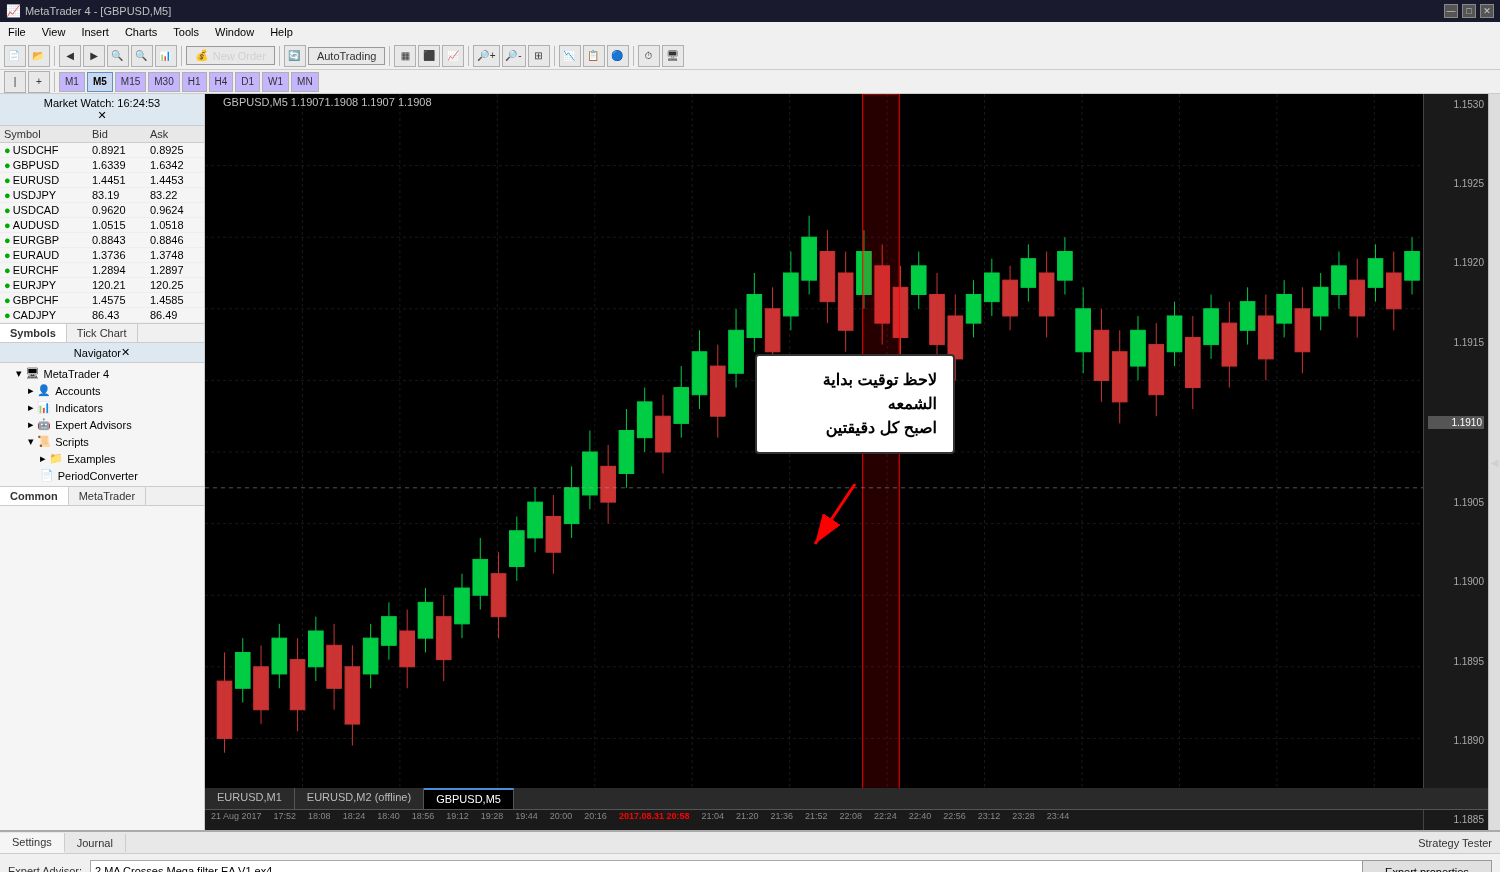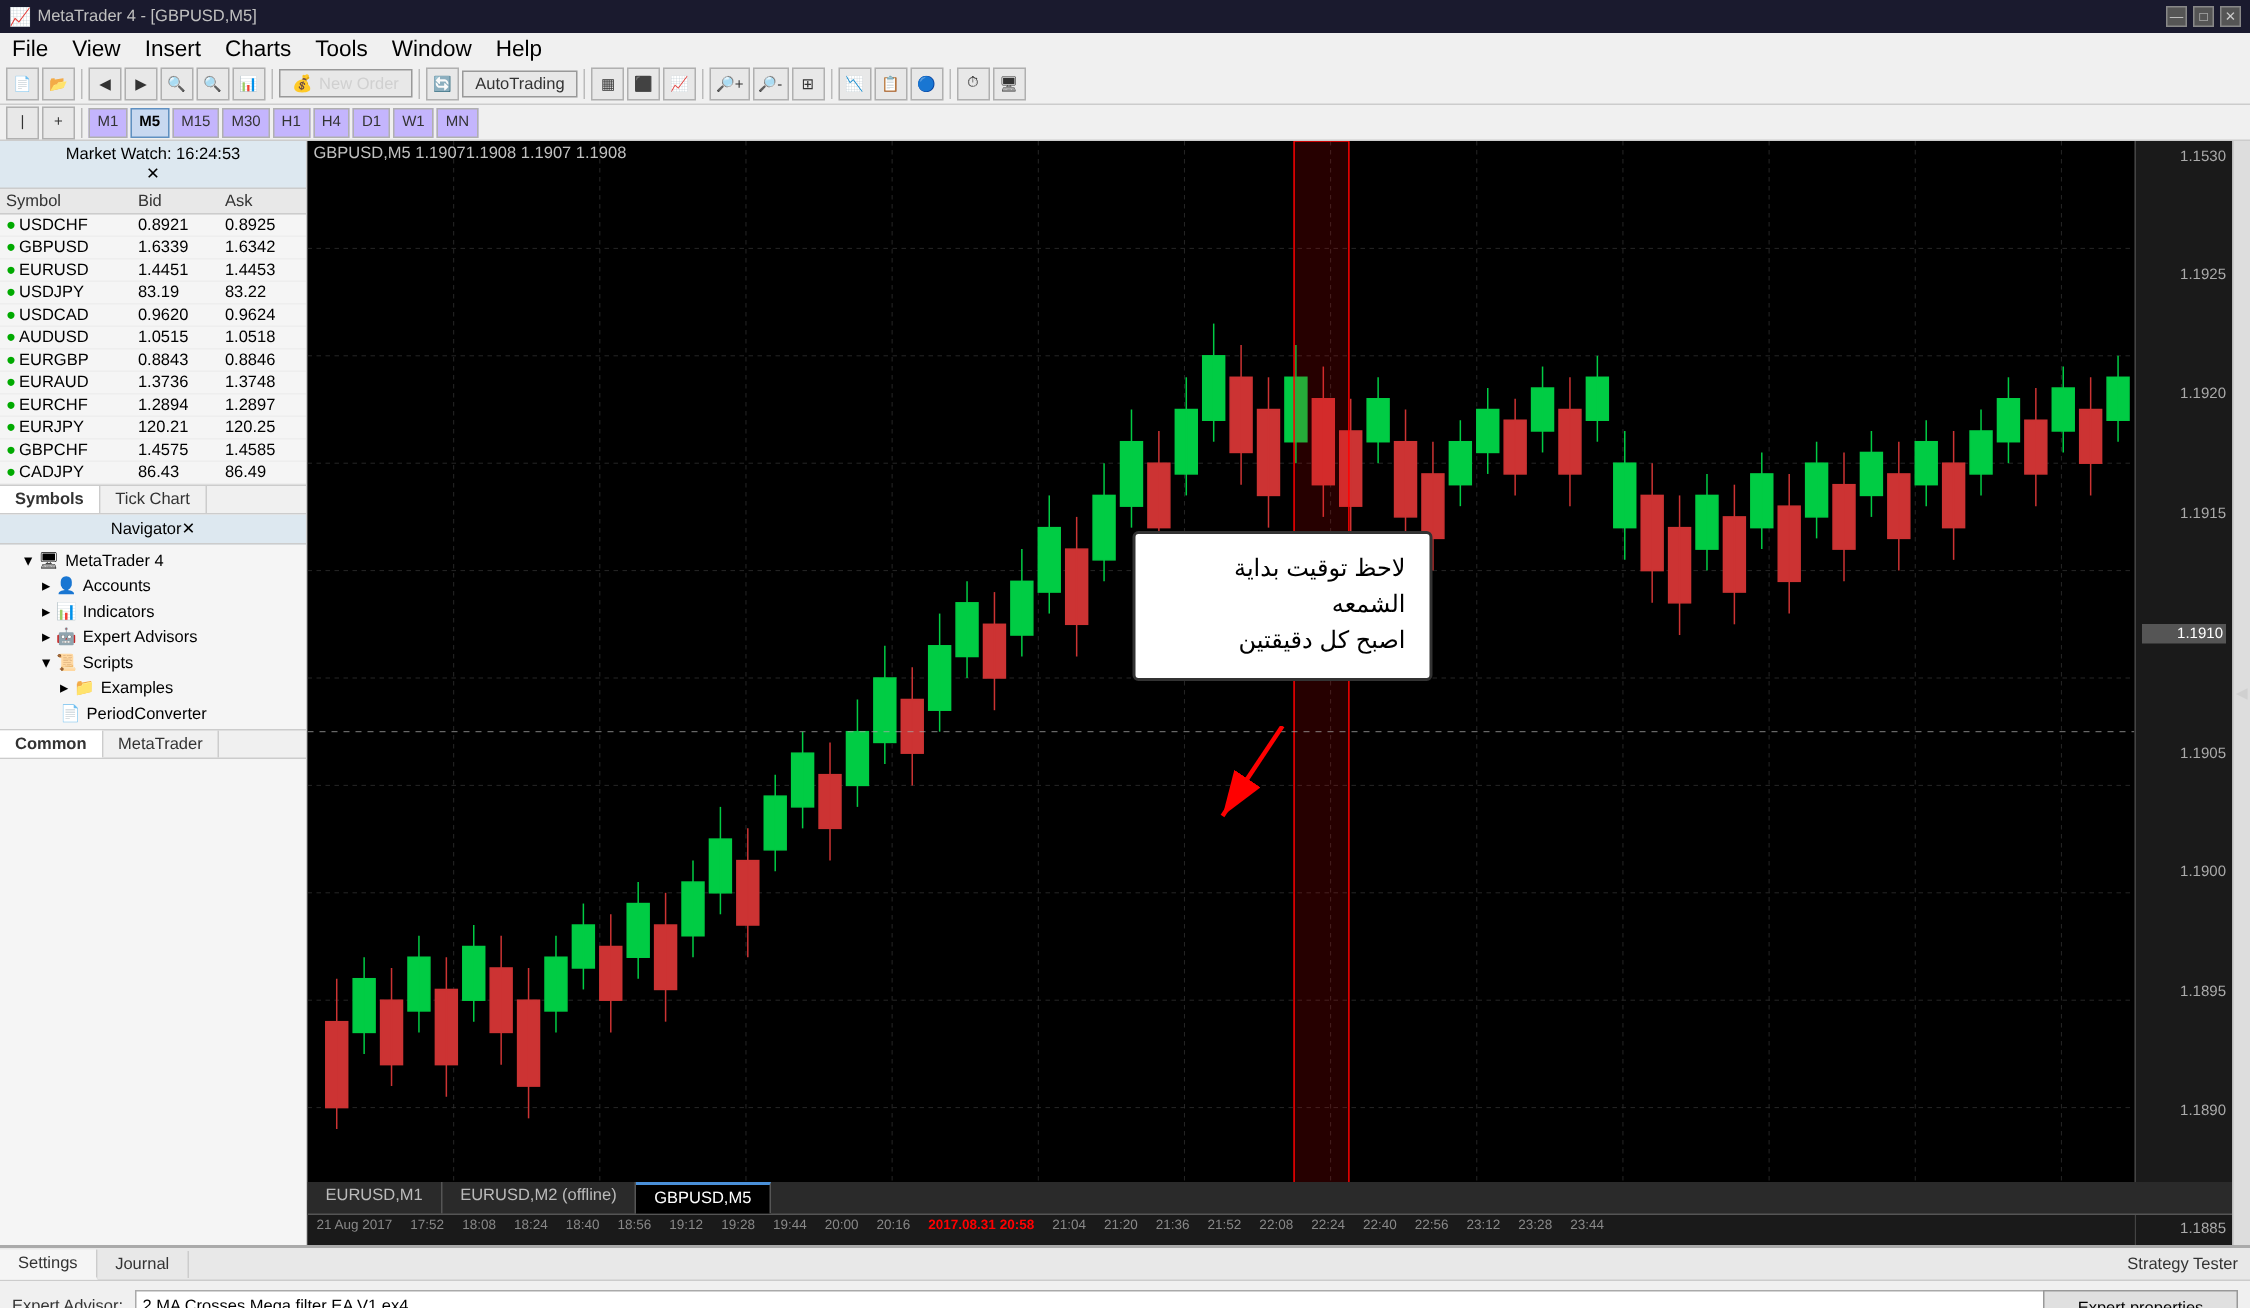--- a/index.html
+++ b/index.html
@@ -5,21 +5,21 @@
     * { margin: 0; padding: 0; box-sizing: border-box; }
     body { width: 1500px; height: 872px; background: #2b2b2b; font-family: 'Segoe UI', Tahoma, Arial, sans-serif; font-size: 11px; color: #d0d0d0; overflow: hidden; }
 
     
     .title-bar { height: 22px; background: #1a1a2e; display: flex; align-items: center; justify-content: space-between; padding: 0 6px; color: #c0c0c0; font-size: 11px; }
     .title-bar-left { display: flex; align-items: center; gap: 4px; }
     .title-bar-right { display: flex; gap: 4px; }
     .title-btn { width: 14px; height: 14px; background: #555; border: 1px solid #888; display: flex; align-items: center; justify-content: center; font-size: 9px; cursor: pointer; color: #ccc; }
 
     
-    .menu-bar { height: 20px; background: #f0f0f0; display: flex; align-items: center; color: #000; font-size: 15px; }
+    .menu-bar { height: 20px; background: #f0f0f0; display: flex; align-items: center; color: #000; font-size: 11px; }
     .menu-item { padding: 2px 8px; cursor: pointer; }
 
     
     .toolbar1 { height: 28px; background: #f0f0f0; display: flex; align-items: center; padding: 2px 4px; gap: 2px; border-bottom: 1px solid #ccc; }
     .tb-btn { height: 22px; min-width: 22px; background: #e8e8e8; border: 1px solid #b0b0b0; display: flex; align-items: center; justify-content: center; cursor: pointer; padding: 0 3px; font-size: 10px; color: #333; }
     .tb-sep { width: 1px; height: 20px; background: #bbb; margin: 0 2px; }
     .tb-new-order { background: #e8e8e8; border: 1px solid #999; padding: 2px 8px; font-size: 11px; cursor: pointer; display: flex; align-items: center; gap: 4px; }
     .tb-autotrading { background: #e8e8e8; border: 1px solid #999; padding: 2px 8px; font-size: 11px; cursor: pointer; display: flex; align-items: center; gap: 4px; color: #333; }
 
     
@@ -54,30 +54,30 @@
     .nav-indent3 { padding-left: 40px; }
     .nav-tabs { display: flex; background: #f0f0f0; border-top: 1px solid #ccc; border-bottom: 1px solid #ccc; }
     .nav-tab { padding: 3px 10px; cursor: pointer; font-size: 11px; border-right: 1px solid #ccc; color: #333; }
     .nav-tab.active { background: #fff; font-weight: bold; }
 
     
     .chart-area { flex: 1; background: #000; display: flex; flex-direction: column; position: relative; overflow: hidden; }
     .chart-tabs { display: flex; background: #2a2a2a; border-bottom: 1px solid #555; height: 22px; }
     .chart-tab { padding: 3px 12px; cursor: pointer; font-size: 11px; color: #bbb; border-right: 1px solid #555; }
     .chart-tab.active { background: #000; color: #fff; border-top: 2px solid #4a90d9; }
-    .chart-info { position: absolute; top: 2px; left: 4px; color: #c0c0c0; font-size: 11px; z-index: 10; }
+    .chart-info { position: absolute; top: 2px; left: 18px; color: #c0c0c0; font-size: 11px; z-index: 10; }
     .chart-price-scale { position: absolute; right: 0; top: 0; bottom: 0; width: 65px; background: #1a1a1a; border-left: 1px solid #444; display: flex; flex-direction: column; justify-content: space-between; padding: 5px 4px; }
     .price-label { font-size: 10px; color: #aaa; text-align: right; }
     .price-label.current { color: #fff; background: #555; padding: 1px 2px; }
     .chart-time-axis { height: 30px; background: #1a1a1a; border-top: 1px solid #444; display: flex; align-items: center; overflow: hidden; }
     .time-label { font-size: 9px; color: #888; white-space: nowrap; padding: 0 6px; }
 
     
     .annotation-box { position: absolute; background: white; border: 2px solid #333; padding: 12px 16px; border-radius: 4px; text-align: right; direction: rtl; z-index: 20; }
-    .annotation-box p { font-size: 16px; color: #000; line-height: 1.5; font-weight: normal; }
+    .annotation-box p { font-size: 16px; color: #000; line-height: 1.5; font-weight: bold; }
 
     
     .bottom-section { height: 240px; background: #f0f0f0; border-top: 2px solid #aaa; display: flex; flex-direction: column; }
     .bottom-tab { padding: 3px 12px; cursor: pointer; font-size: 11px; border-right: 1px solid #ccc; color: #333; }
     .bottom-tab.active { background: #f5f5f5; border-bottom: 2px solid #f5f5f5; margin-bottom: -1px; font-weight: normal; }
     .st-row { display: flex; align-items: center; margin-bottom: 6px; gap: 8px; }
     .st-label { color: #333; font-size: 11px; min-width: 60px; }
     .st-input { height: 22px; border: 1px solid #aaa; padding: 2px 4px; font-size: 11px; background: #fff; color: #000; }
     .st-dropdown-arrow { background: #e0e0e0; border: 1px solid #aaa; height: 22px; width: 18px; display: flex; align-items: center; justify-content: center; cursor: pointer; }
     .st-btn { height: 24px; width: 130px; background: #e0e0e0; border: 1px solid #999; cursor: pointer; font-size: 11px; color: #000; display: flex; align-items: center; justify-content: center; }

